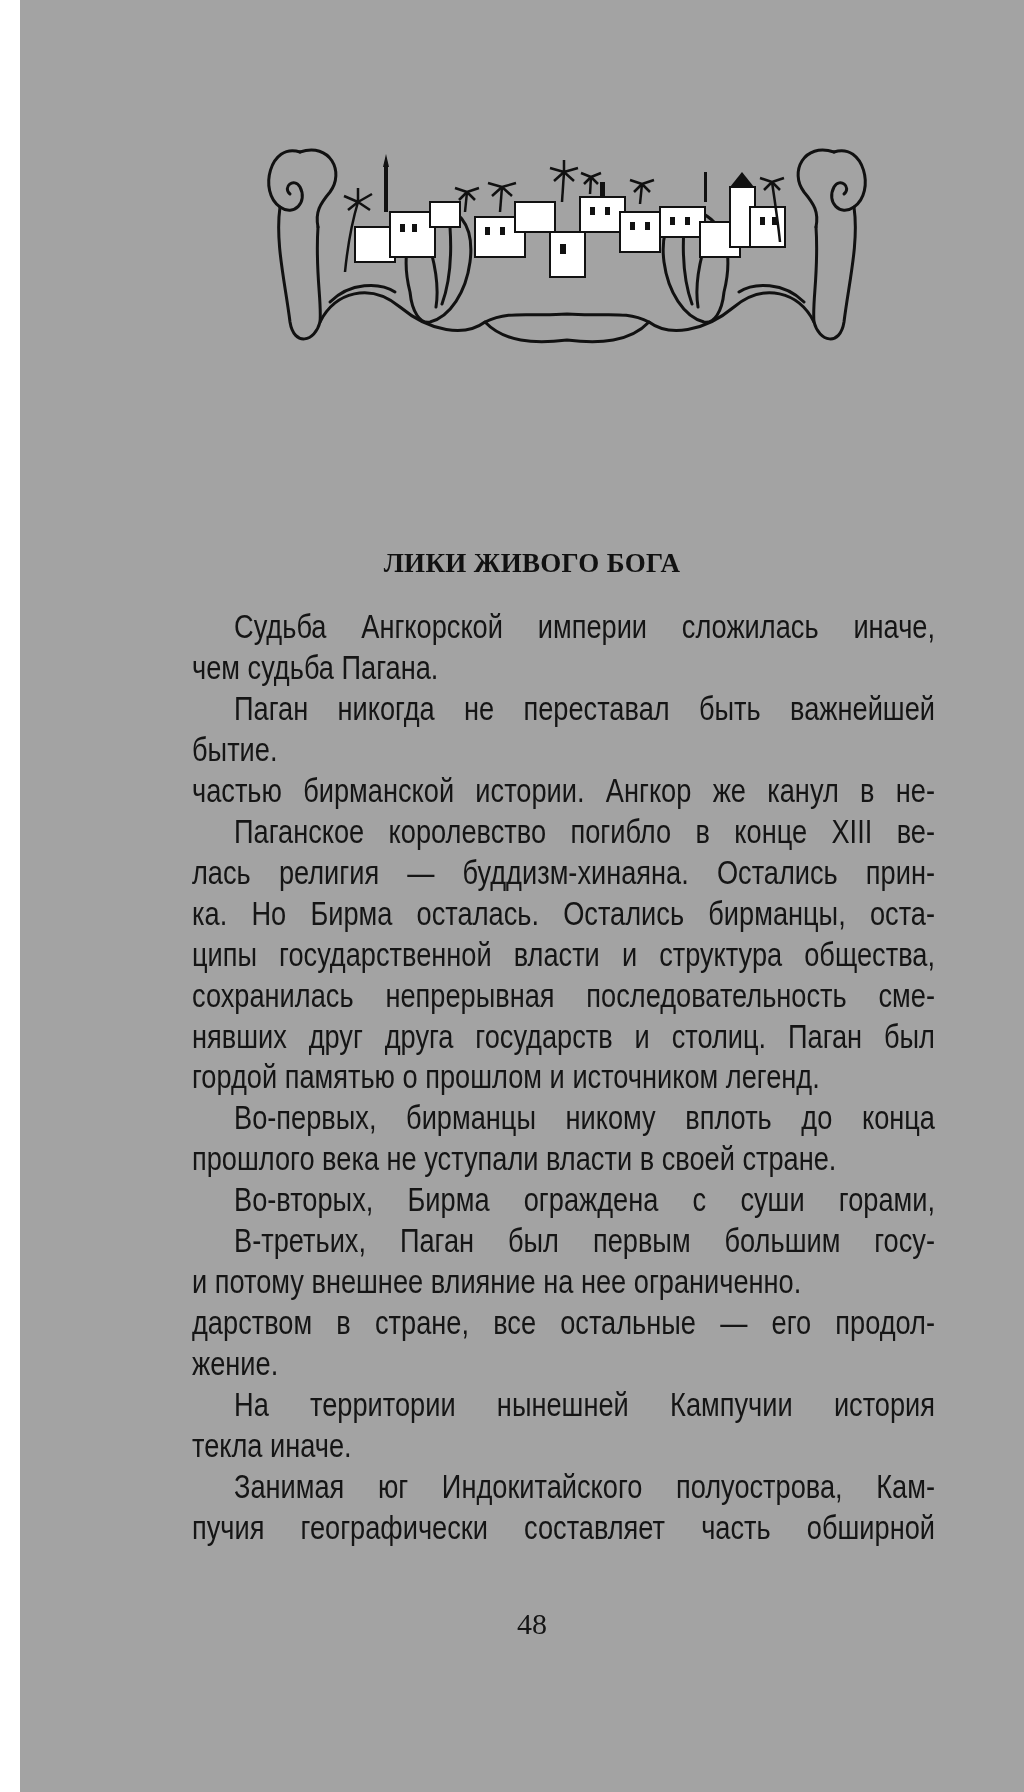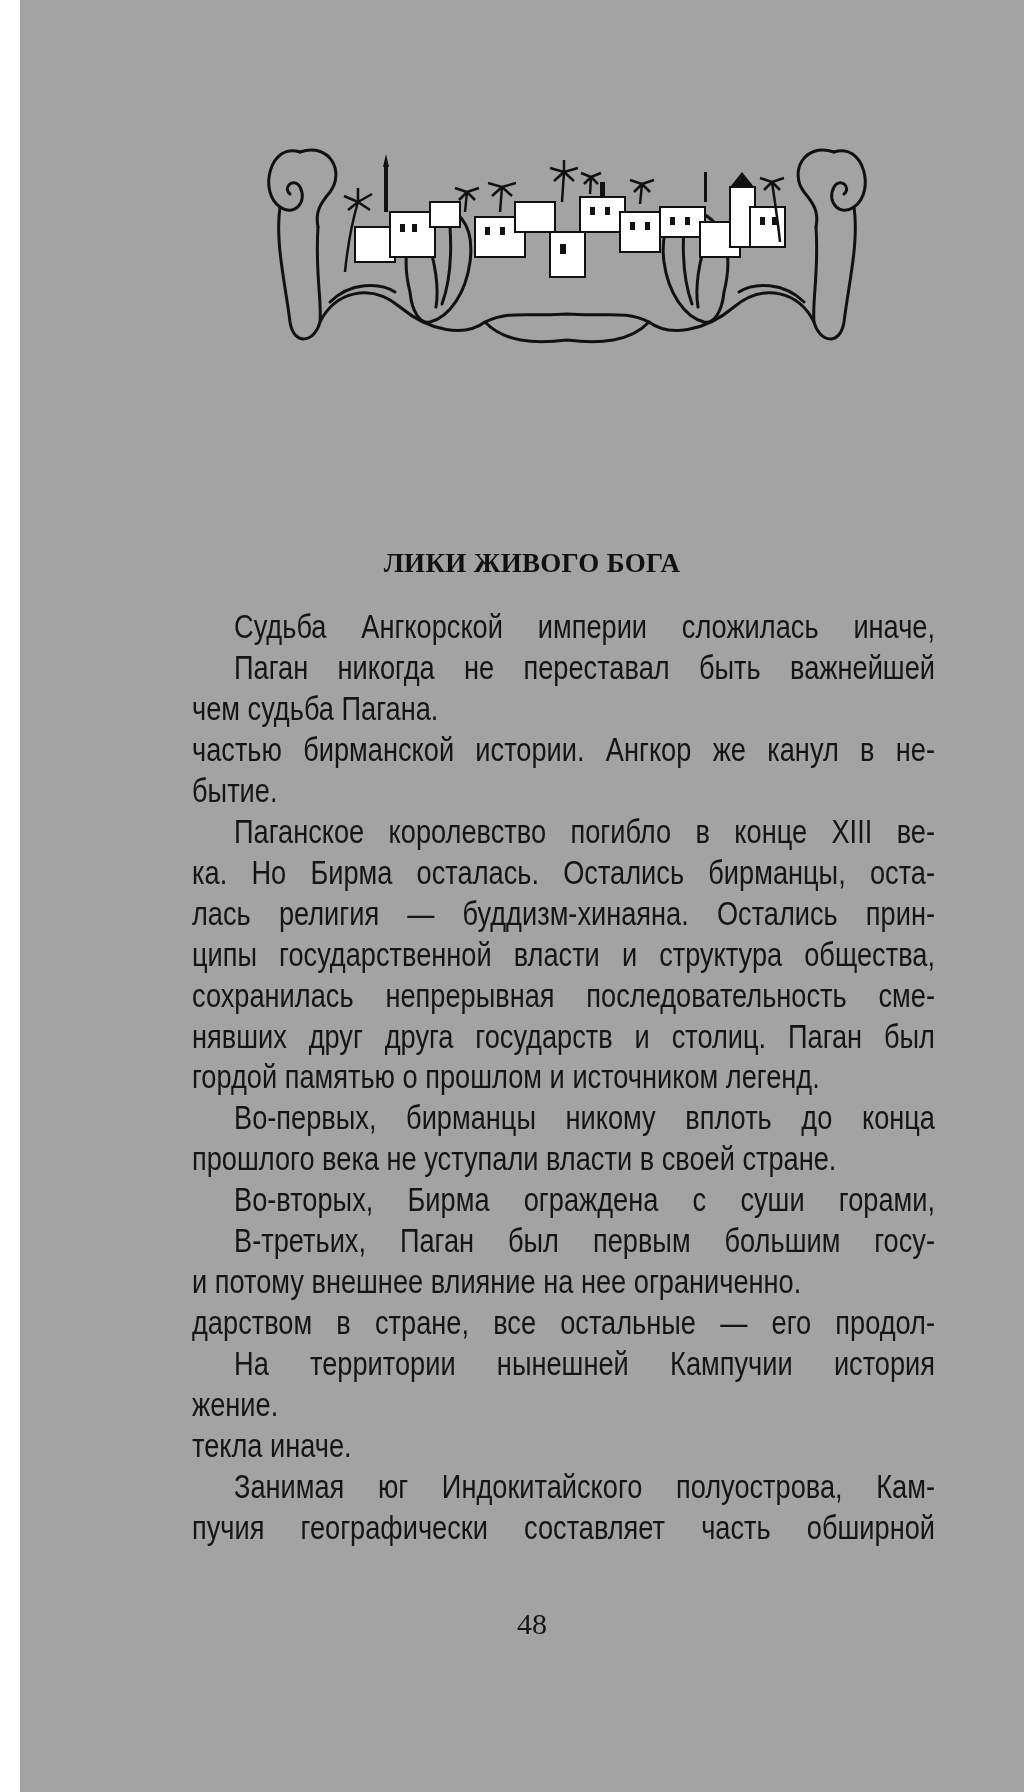--- a/index.html
+++ b/index.html
@@ -127,42 +127,42 @@
       </g>
     </svg>
   </div>
 
   <h1 class="title">ЛИКИ ЖИВОГО БОГА</h1>
 
   <div class="body-text" id="body-text">
       <div class="line indent">
         <span class="inner" style="width: 928.75px; transform: scaleX(0.8); padding-left: 52.5px; box-sizing: border-box;">Судьба Ангкорской империи сложилась иначе,</span>
       </div>
+      <div class="line last">
+        <span class="inner" style="width: 928.75px; transform: scaleX(0.8); box-sizing: border-box;">чем судьба Пагана.</span>
+      </div>
       <div class="line indent">
         <span class="inner" style="width: 928.75px; transform: scaleX(0.8); padding-left: 52.5px; box-sizing: border-box;">Паган никогда не переставал быть важнейшей</span>
       </div>
       <div class="line last">
-        <span class="inner" style="width: 928.75px; transform: scaleX(0.8); box-sizing: border-box;">чем судьба Пагана.</span>
+        <span class="inner" style="width: 928.75px; transform: scaleX(0.8); box-sizing: border-box;">бытие.</span>
       </div>
       <div class="line">
         <span class="inner" style="width: 928.75px; transform: scaleX(0.8); box-sizing: border-box;">частью бирманской истории. Ангкор же канул в не-</span>
       </div>
-      <div class="line last">
-        <span class="inner" style="width: 928.75px; transform: scaleX(0.8); box-sizing: border-box;">бытие.</span>
-      </div>
       <div class="line indent">
         <span class="inner" style="width: 928.75px; transform: scaleX(0.8); padding-left: 52.5px; box-sizing: border-box;">Паганское королевство погибло в конце XIII ве-</span>
       </div>
       <div class="line">
+        <span class="inner" style="width: 928.75px; transform: scaleX(0.8); box-sizing: border-box;">лась религия — буддизм-хинаяна. Остались прин-</span>
+      </div>
+      <div class="line">
         <span class="inner" style="width: 928.75px; transform: scaleX(0.8); box-sizing: border-box;">ка. Но Бирма осталась. Остались бирманцы, оста-</span>
       </div>
       <div class="line">
-        <span class="inner" style="width: 928.75px; transform: scaleX(0.8); box-sizing: border-box;">лась религия — буддизм-хинаяна. Остались прин-</span>
-      </div>
-      <div class="line">
         <span class="inner" style="width: 928.75px; transform: scaleX(0.8); box-sizing: border-box;">ципы государственной власти и структура общества,</span>
       </div>
       <div class="line">
         <span class="inner" style="width: 928.75px; transform: scaleX(0.8); box-sizing: border-box;">сохранилась непрерывная последовательность сме-</span>
       </div>
       <div class="line">
         <span class="inner" style="width: 928.75px; transform: scaleX(0.8); box-sizing: border-box;">нявших друг друга государств и столиц. Паган был</span>
       </div>
       <div class="line last">
         <span class="inner" style="width: 928.75px; transform: scaleX(0.8); box-sizing: border-box;">гордой памятью о прошлом и источником легенд.</span>
@@ -178,27 +178,27 @@
       </div>
       <div class="line indent">
         <span class="inner" style="width: 928.75px; transform: scaleX(0.8); padding-left: 52.5px; box-sizing: border-box;">В-третьих, Паган был первым большим госу-</span>
       </div>
       <div class="line last">
         <span class="inner" style="width: 928.75px; transform: scaleX(0.8); box-sizing: border-box;">и потому внешнее влияние на нее ограниченно.</span>
       </div>
       <div class="line">
         <span class="inner" style="width: 928.75px; transform: scaleX(0.8); box-sizing: border-box;">дарством в стране, все остальные — его продол-</span>
       </div>
+      <div class="line last">
+        <span class="inner" style="width: 928.75px; transform: scaleX(0.8); box-sizing: border-box;">жение.</span>
+      </div>
       <div class="line indent">
         <span class="inner" style="width: 928.75px; transform: scaleX(0.8); padding-left: 52.5px; box-sizing: border-box;">На территории нынешней Кампучии история</span>
       </div>
       <div class="line last">
-        <span class="inner" style="width: 928.75px; transform: scaleX(0.8); box-sizing: border-box;">жение.</span>
-      </div>
-      <div class="line last">
         <span class="inner" style="width: 928.75px; transform: scaleX(0.8); box-sizing: border-box;">текла иначе.</span>
       </div>
       <div class="line indent">
         <span class="inner" style="width: 928.75px; transform: scaleX(0.8); padding-left: 52.5px; box-sizing: border-box;">Занимая юг Индокитайского полуострова, Кам-</span>
       </div>
       <div class="line">
         <span class="inner" style="width: 928.75px; transform: scaleX(0.8); box-sizing: border-box;">пучия географически составляет часть обширной</span>
       </div>
     </div>
 

